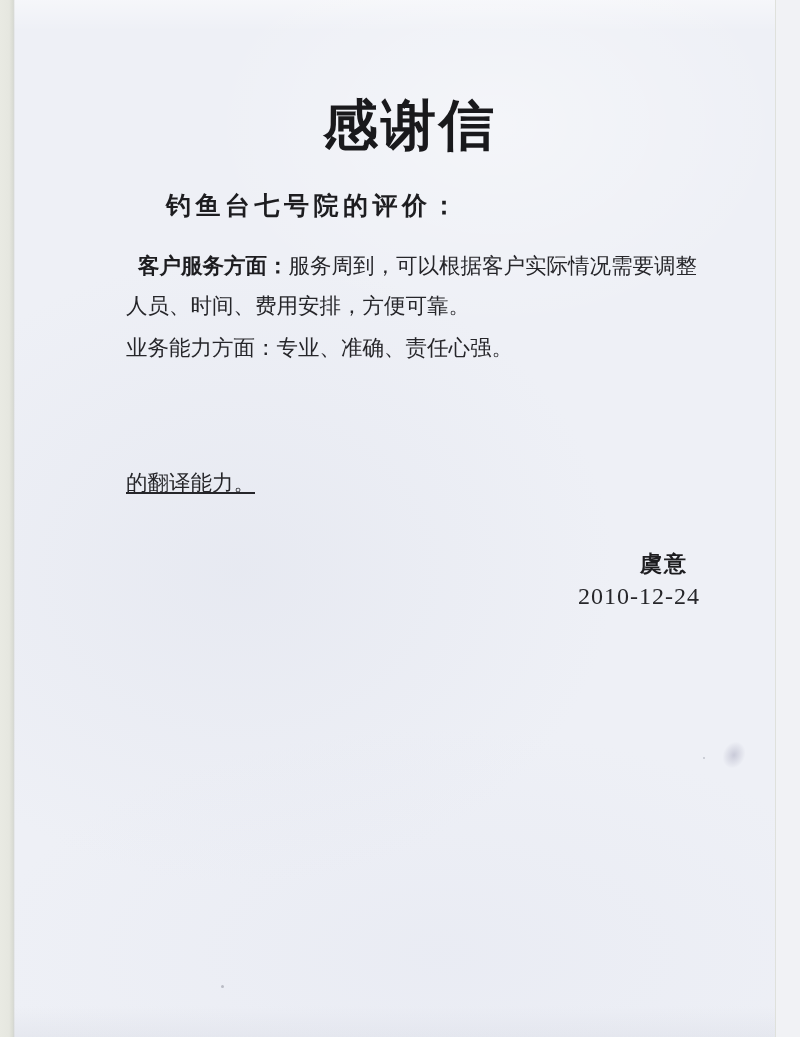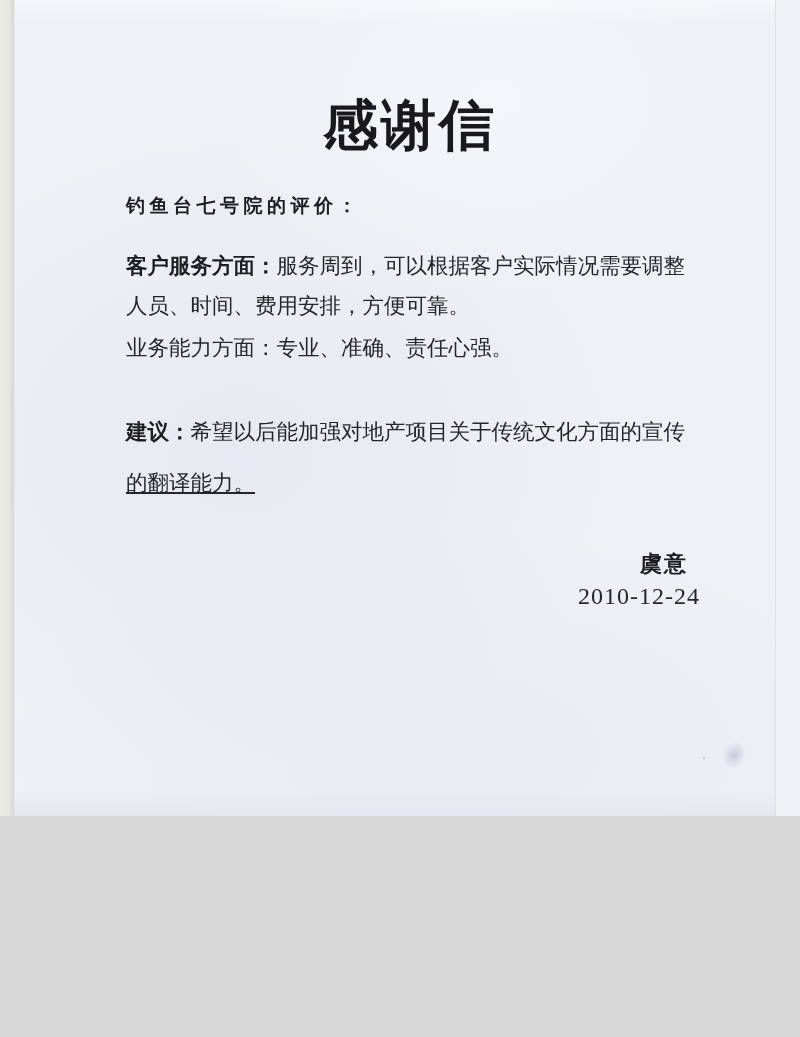--- a/index.html
+++ b/index.html
@@ -3,21 +3,21 @@
 <meta charset="utf-8">
 <style>
   html, body {
     margin: 0;
     padding: 0;
     background: #d8d8d8;
   }
   .scan {
     position: relative;
     width: 800px;
-    height: 816px;
+    height: 1037px;
     margin: 0;
     overflow: hidden;
     background: #eef0f6;
     font-family: "Liberation Serif", "DejaVu Serif", serif;
     color: #26262a;
   }
   
   .scan::before {
     content: "";
     position: absolute;
@@ -70,25 +70,26 @@
     left: 126px;
     font-size: 21.5px;
     line-height: 30px;
     white-space: nowrap;
     color: #26262a;
   }
   .lead { font-weight: 700; color: #1d1d20; }
   .greeting {
     top: 191px;
     font-weight: 700;
-    font-size: 19px;
+    font-size: 25px;
     letter-spacing: 4.5px;
     color: #1d1d20;
+    margin-left: 40px;
   }
-  .l-service  { top: 251px; }
+  .l-service  { top: 251px; margin-left: 12px; }
   .l-service2 { top: 291px; }
   .l-ability  { top: 333px; }
   .l-suggest  { top: 417px; }
   .l-suggest2 { top: 468px; text-decoration: underline; }
   .signature {
     position: absolute;
     top: 549px;
     right: 112px;
     font-size: 22px;
     font-weight: 700;
@@ -143,23 +144,20 @@
   <div class="line greeting">钓鱼台七号院的评价：</div>
 
   <div class="line l-service">
     <span class="lead">客户服务方面：</span><span>服务周到，可以根据客户实际情况需要调整</span>
   </div>
 
   <div class="line l-ability">业务能力方面：专业、准确、责任心强。</div>
 
   <div class="line l-service2">人员、时间、费用安排，方便可靠。</div>
 
-  <div class="line l-suggest">
-    <span class="lead">建议：</span><span>希望以后能加强对地产项目关于传统文化方面的宣传</span>
-  </div>
 
   <div class="line l-suggest2">的翻译能力。</div>
 
   <div class="signature">虞意</div>
 
   <div class="date">2010-12-24</div>
 
   <div class="smudge"></div>
   <div class="speck-1"></div>
   <div class="speck-2"></div>

